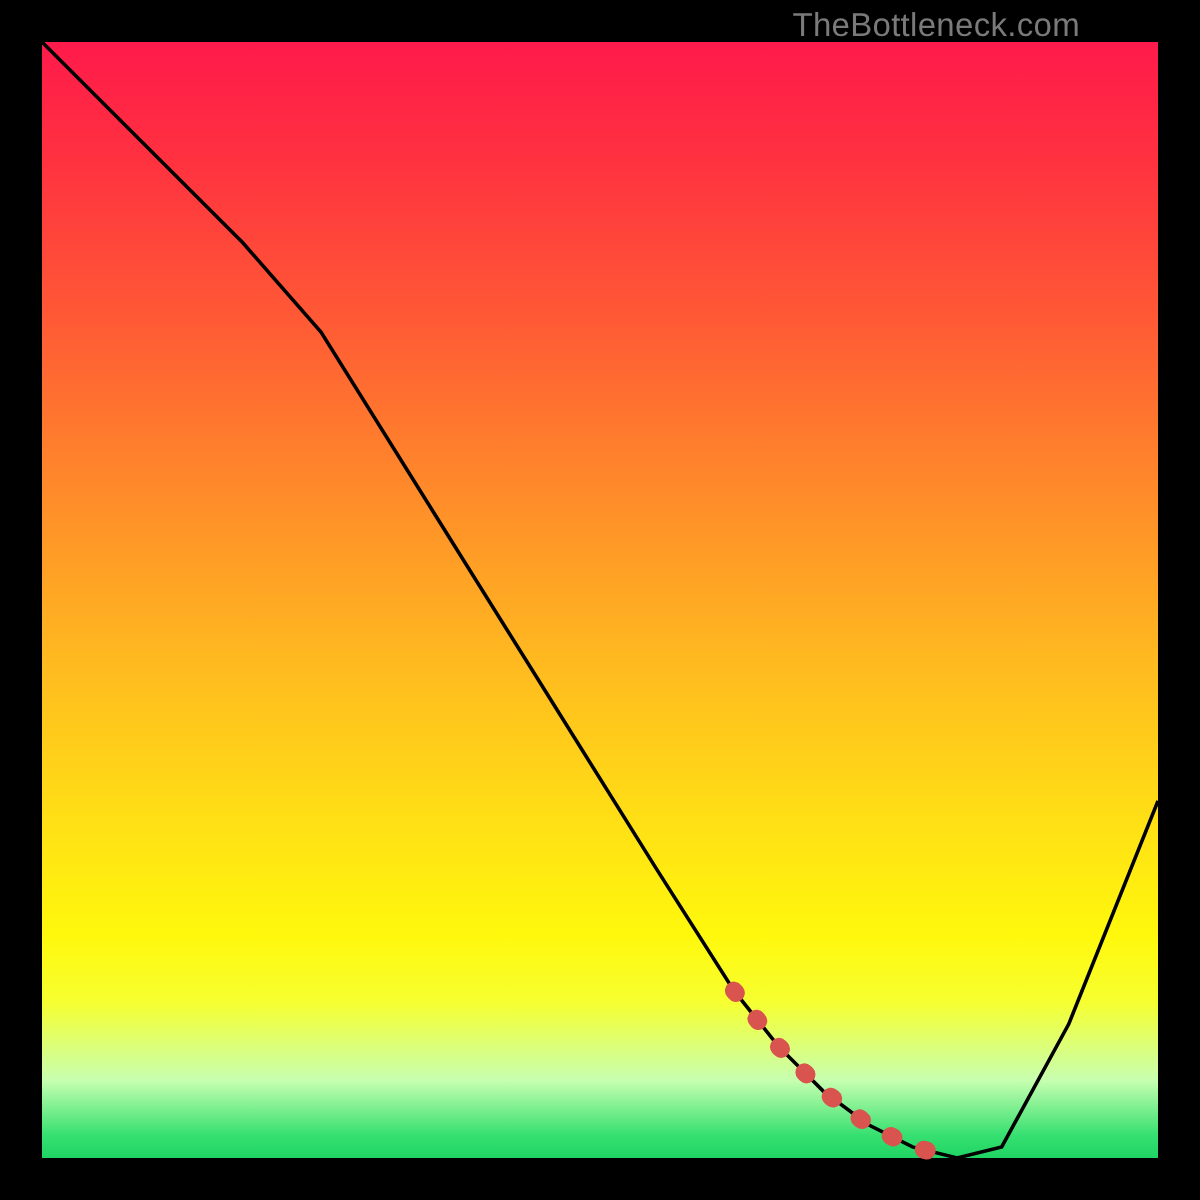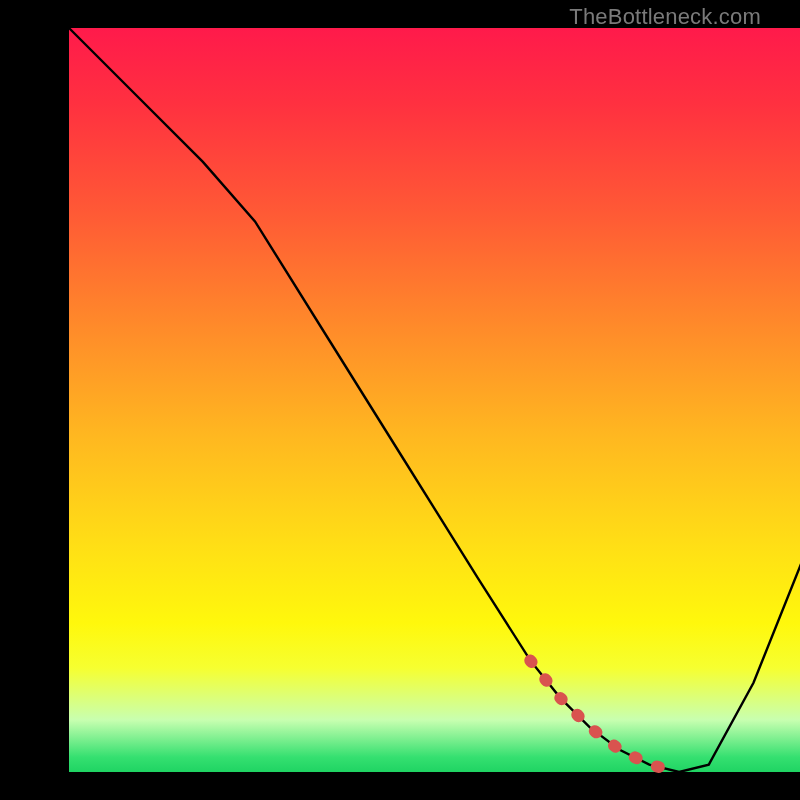--- a/index.html
+++ b/index.html
@@ -9,21 +9,20 @@
     height: 800px;
     background: #000;
     overflow: hidden;
     font-family: Arial, Helvetica, sans-serif;
   }
   .wrap {
     position: relative;
     width: 738px;
     height: 800px;
     background: #000;
-    margin-left: 41px;
   }
   .plot {
     position: absolute;
     left: 28px;
     top: 28px;
     width: 744px;
     height: 744px;
   }
   .gradient {
     position: absolute;

